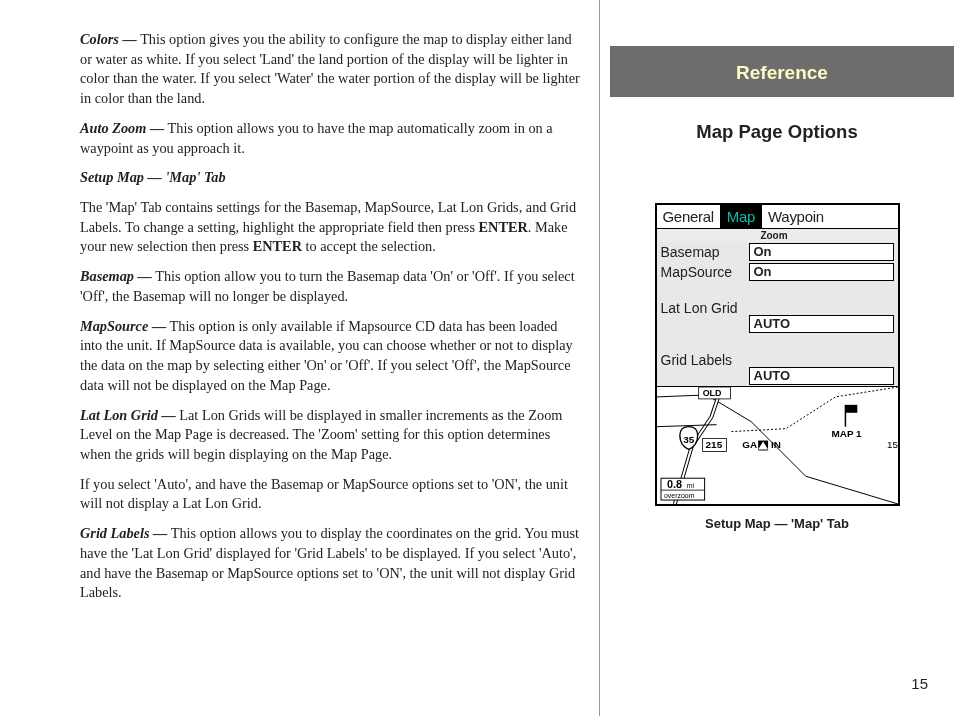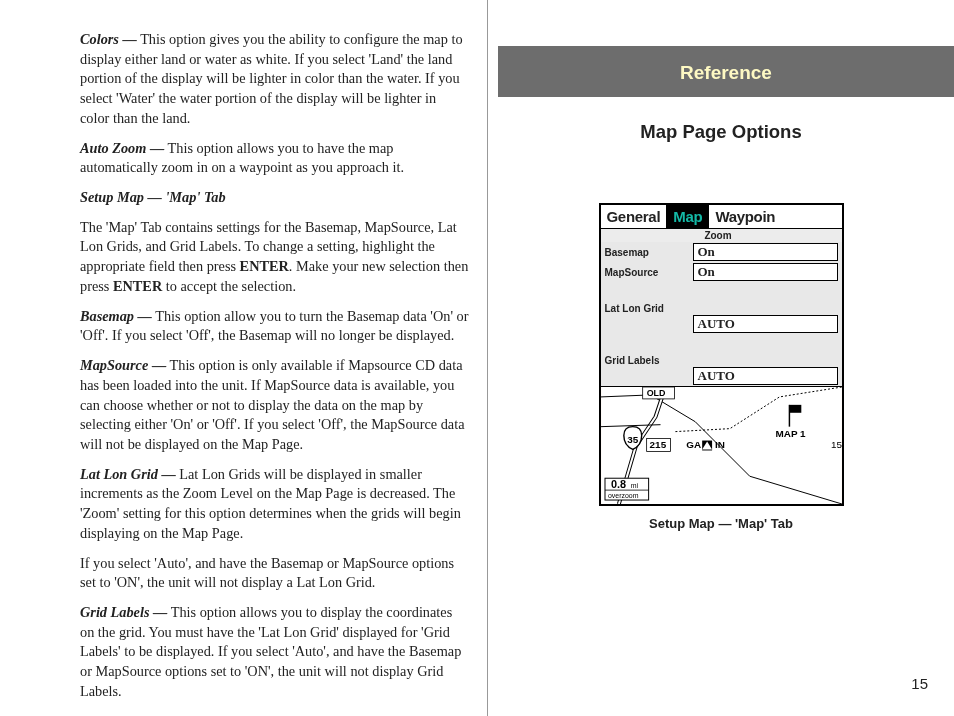--- a/index.html
+++ b/index.html
@@ -11,21 +11,21 @@
     height: 716px;
     position: relative;
     overflow: hidden;
   }
   .page {
     display: flex;
     width: 100%;
     height: 100%;
   }
   .left-col {
-    width: 488px;
+    width: 600px;
     padding: 30px 18px 20px 80px;
     border-right: 1px solid #999;
     font-size: 14.3px;
     line-height: 1.38;
   }
   .left-col p { margin-bottom: 10px; }
   .opt-label {
     font-weight: bold;
     font-style: italic;
   }
@@ -68,21 +68,21 @@
     background: #e8e8e8;
     font-family: Arial, Helvetica, sans-serif;
   }
   .tabs {
     display: flex;
     background: #fff;
     border-bottom: 1px solid #000;
     position: relative;
   }
   .tab {
-    font-weight: 700;
+    font-weight: 400;
     font-size: 15px;
     padding: 3px 6px 3px 6px;
     border-right: 1px solid #000;
     letter-spacing: -0.3px;
     font-family: 'Arial Black', Arial, sans-serif;
   }
   .tab:last-child { border-right: none; flex:1;border-radius:7px; }
   .tab.active {
     background: #000;
     color: #14b8a6;
@@ -97,29 +97,29 @@
   .settings {
     background: #e8e8e8;
   }
   .srow {
     display: flex;
     align-items: center;
     padding: 1px 4px;
   }
   .slabel {
     width: 88px;
-    font-size: 10px;
-    font-weight: bold;
+    font-size: 14px;
+    font-weight: normal;
     font-family: Arial, sans-serif;
   }
   .sval {
     flex: 1;
     background: #fff;
     border: 1px solid #000;
-    font-family: Liberation Serif, serif;
+    font-family: Liberation Sans, sans-serif;
     font-weight: 900;
     font-size: 13px;
     padding: 0 4px;
     height: 18px;
     line-height: 16px;
   }
   .sval.right { text-align: left; margin-top: 32px; }
   .map-area {
     height: 118px;
     background: #f97316;

